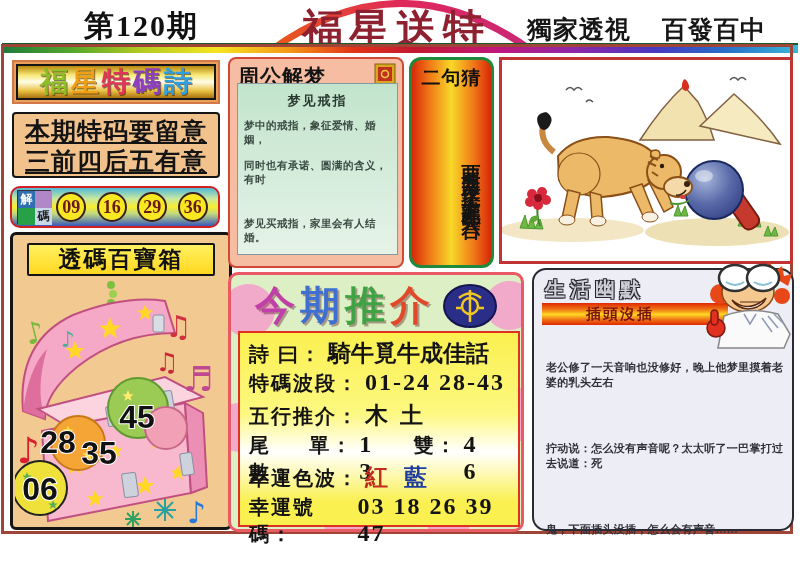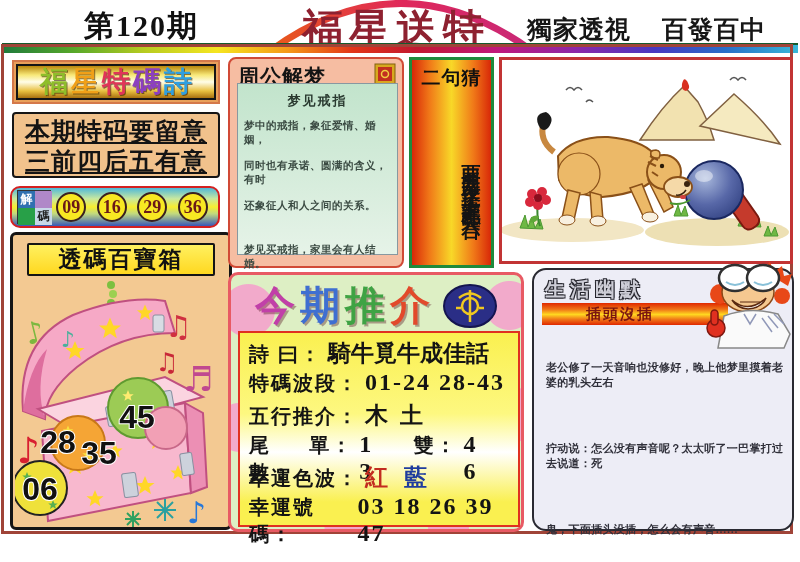--- a/index.html
+++ b/index.html
@@ -46,21 +46,21 @@
   .dream-box { position:absolute; left:228px; top:57px; width:176px; height:211px; background:#F6BDA2; border:2px solid #D14A36; border-radius:8px; }
   .dream-title { position:absolute; left:8px; top:4px; font:bold 21px "Liberation Sans", sans-serif; color:#141414; letter-spacing:1px; }
   .seal { position:absolute; right:6px; top:4px; }
   .dream-inner { position:absolute; left:7px; top:24px; width:161px; height:172px; border:1px solid #8898A0;
     background:linear-gradient(180deg,#C2E4CC,#E6F3E8); padding:4px 6px; }
   .dream-sub { text-align:center; font:bold 13px "Liberation Serif", serif; color:#2A3A30; margin:4px 0 9px; letter-spacing:2px; }
   .dream-line { font:600 10.5px "Liberation Serif", serif; color:#3A4A42; letter-spacing:.5px; margin-bottom:12px; }
   .dream-final { margin-top:30px; }
 
   
-  .riddle-box { position:absolute; left:409px; top:57px; width:85px; height:211px; border:3px solid #1F8A3C; border-radius:0;
+  .riddle-box { position:absolute; left:409px; top:57px; width:85px; height:211px; border:3px solid #1F8A3C; border-radius:12px;
     background:linear-gradient(90deg,#D82808,#F07818 22%,#F8D828 50%,#F07818 78%,#D82808); }
   .riddle-title { text-align:center; font:bold 19px "Liberation Sans", sans-serif; color:#101010; margin-top:5px; letter-spacing:1px; }
   .riddle-cols { position:absolute; left:0; right:0; top:36px; bottom:6px; writing-mode:vertical-rl; display:flex; justify-content:center; }
   .riddle-col { font:bold 19px "Liberation Serif", serif; color:#141414; letter-spacing:4px; margin:2px 7px 0 7px; }
 
   
   .picture-box { position:absolute; left:499px; top:57px; width:294px; height:207px; background:#fff; border:3px solid #C23434; }
 
   
   .recommend-box { position:absolute; left:228px; top:272px; width:296px; height:260px; border:3px solid #E85A64; border-radius:10px;
@@ -223,21 +223,20 @@
     <div class="dream-title">周公解梦</div>
     <svg class="seal" width="22" height="22" viewBox="0 0 22 22">
       <rect x="1" y="1" width="20" height="20" fill="#D8A820" stroke="#806010"></rect>
       <rect x="4" y="4" width="14" height="14" fill="#C23020"></rect>
       <circle cx="11" cy="11" r="3.5" fill="none" stroke="#F0D040" stroke-width="1.5"></circle>
     </svg>
     <div class="dream-inner">
       <div class="dream-sub">梦见戒指</div>
       <div class="dream-line">梦中的戒指，象征爱情、婚姻，</div>
       <div class="dream-line">同时也有承诺、圆满的含义，有时</div>
-      <div class="dream-line">还象征人和人之间的关系。</div>
       <div class="dream-line dream-final">梦见买戒指，家里会有人结婚。</div>
     </div>
   </div>
 
   <div class="riddle-box">
     <div class="riddle-title">二句猜</div>
     <div class="riddle-cols">
       <div class="riddle-col">两三三两多作搭</div>
       <div class="riddle-col">十拿九穩旺六合</div>
     </div>

